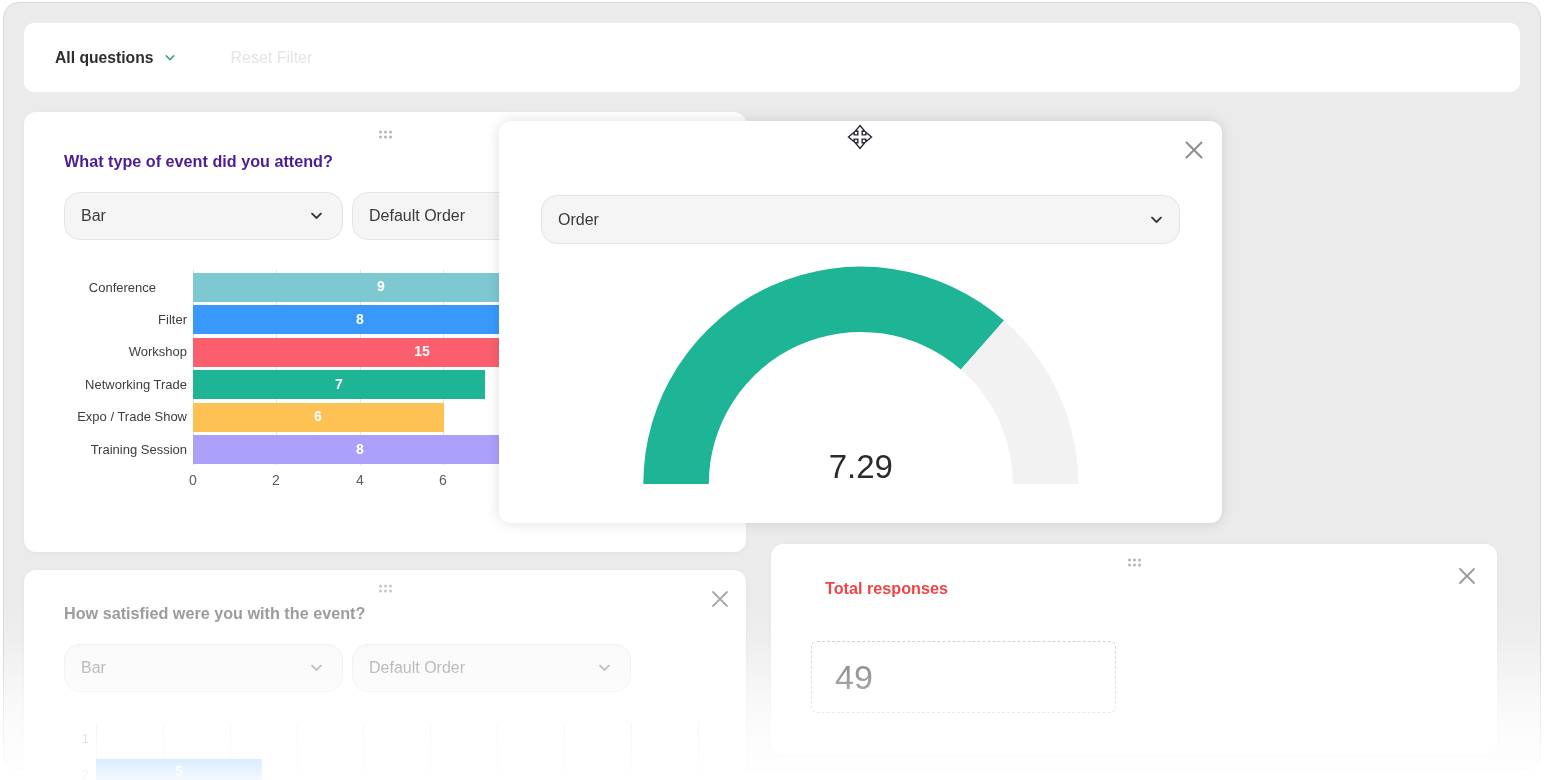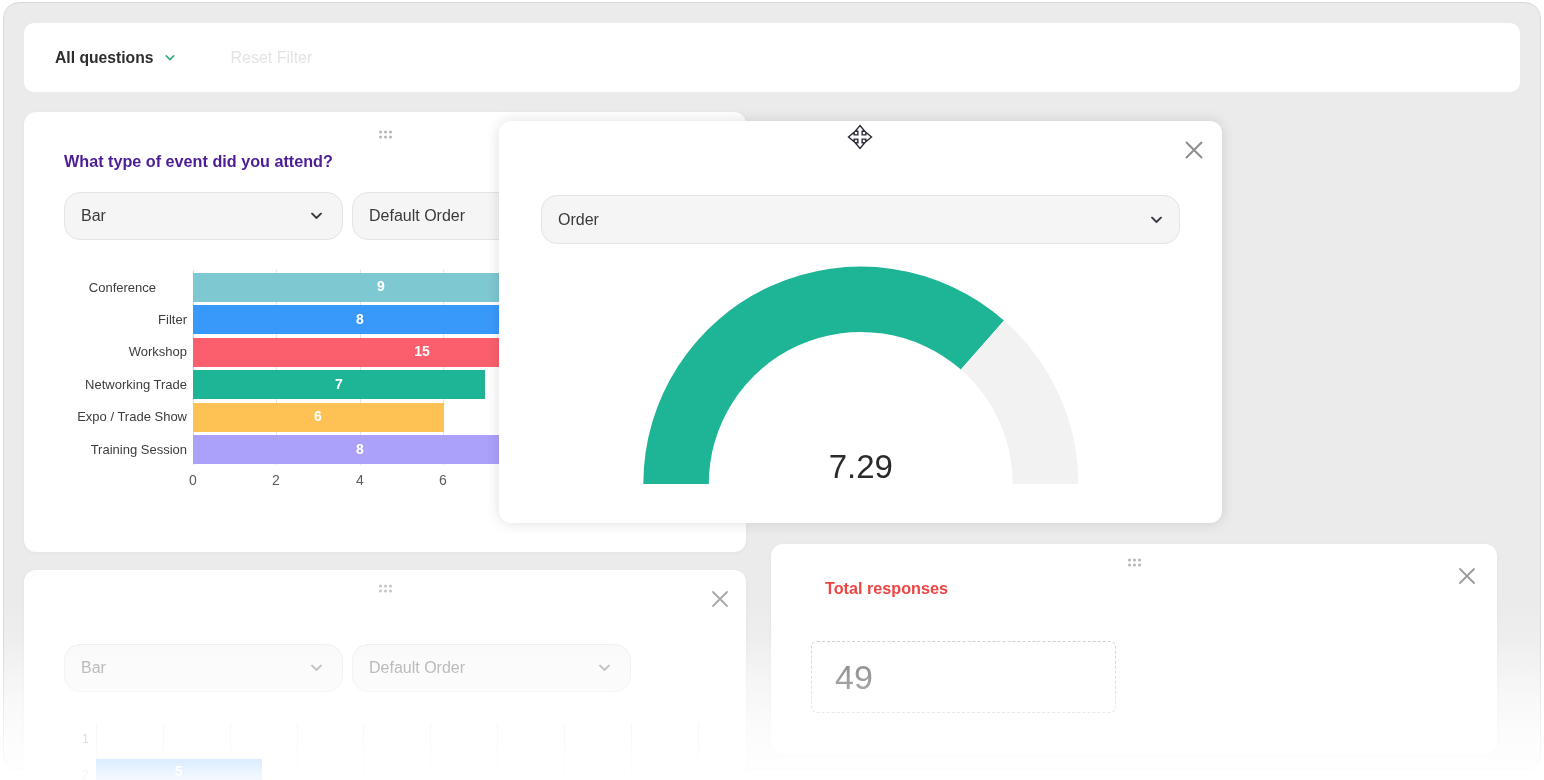--- a/index.html
+++ b/index.html
@@ -106,20 +106,21 @@
         <circle cx="8.5" cy="4" r="1.5"></circle>
         <circle cx="13.5" cy="4" r="1.5"></circle>
       <circle cx="3.5" cy="9" r="1.5"></circle>
         <circle cx="8.5" cy="9" r="1.5"></circle>
         <circle cx="13.5" cy="9" r="1.5"></circle>
     </g>
   </svg>
   <svg class="abs" style="left:687px; top:20px;" width="18" height="18" viewBox="0 0 18 18">
     <path d="M2 2 L16 16 M16 2 L2 16" stroke="#a8a8a8" stroke-width="1.8" stroke-linecap="round"></path>
   </svg>
+  <div class="title" style="left:40px; top:34px; color:#9c9c9c;">How satisfied were you with the event?</div>
   <div class="sel" style="left:40px; top:74px; width:279px; height:48px; background:#fafafa; border-color:#efefef;">
     <span style="color:#ababab;">Bar</span>
     <svg width="11" height="7" viewBox="0 0 11 7" fill="none">
         <path d="M1 1 L5.5 5.5 L10 1" stroke="#b4b4b4" stroke-width="1.8" stroke-linejoin="round" stroke-linecap="round"></path>
       </svg>
   </div>
   <div class="sel" style="left:328px; top:74px; width:279px; height:48px; background:#fafafa; border-color:#efefef;">
     <span style="color:#ababab;">Default Order</span>
     <svg width="11" height="7" viewBox="0 0 11 7" fill="none">
         <path d="M1 1 L5.5 5.5 L10 1" stroke="#b4b4b4" stroke-width="1.8" stroke-linejoin="round" stroke-linecap="round"></path>

